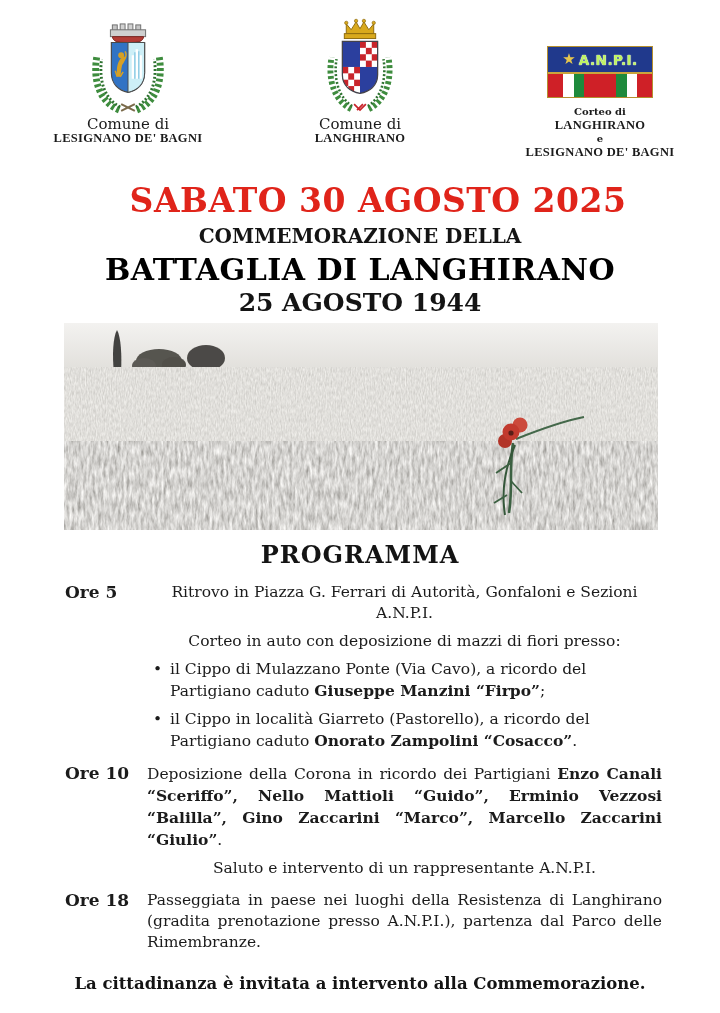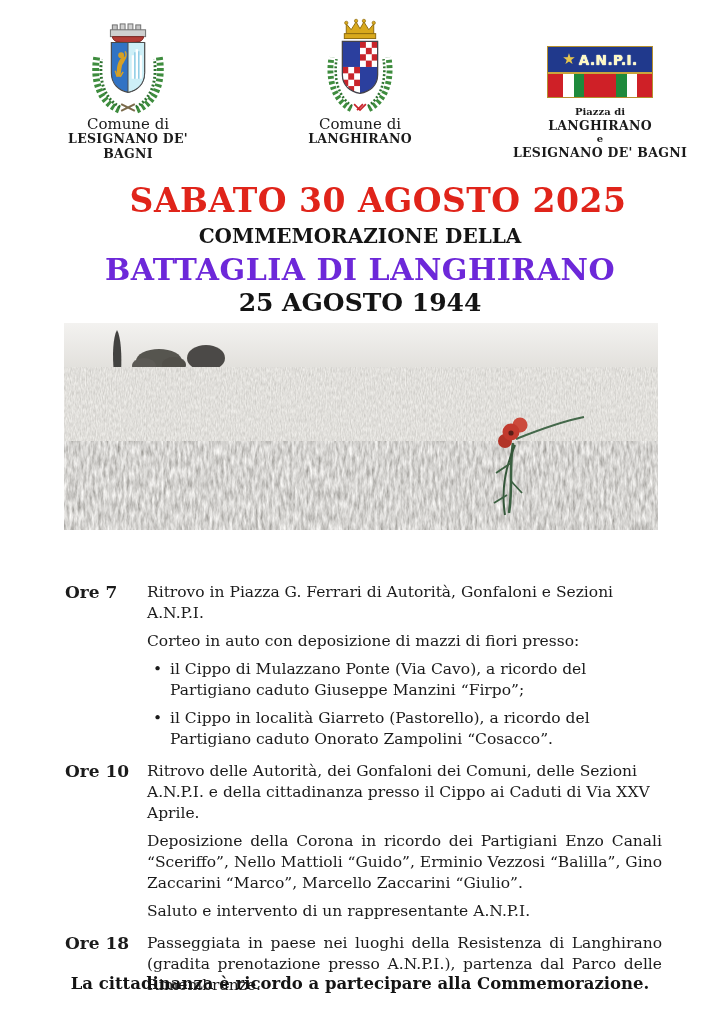--- a/index.html
+++ b/index.html
@@ -5,55 +5,55 @@
   html,body{margin:0;padding:0;background:#ffffff;}
   .page{position:relative;width:720px;height:1013px;background:#ffffff;overflow:hidden;
         font-family:"DejaVu Serif","Liberation Serif",serif;color:#1b1b1b;}
 
   
   .logo{position:absolute;text-align:center;}
   .logo-left{left:44px;top:16px;width:168px;}
   .logo-center{left:276px;top:16px;width:168px;}
   .logo-right{left:500px;top:46px;width:200px;}
   .cap-small{font-size:15px;font-weight:normal;line-height:13px;}
-  .cap-name{font-size:12.5px;font-weight:bold;line-height:15px;letter-spacing:0.3px;}
+  .cap-name{font-size:12.5px;font-weight:bold;line-height:15px;letter-spacing:0.3px;font-family:Liberation Serif, serif;}
   .cap-tiny{font-size:10px;font-weight:bold;line-height:12px;}
 
   .anpi-flag{width:104px;margin:0 auto 8px auto;border:1px solid #b58f2e;box-shadow:0 0 0 1px #e3c25e inset;}
   .anpi-top{background:#20398c;height:25px;display:flex;align-items:center;justify-content:center;gap:3px;
             border-bottom:2px solid #c9a43c;}
   .anpi-star{color:#e7c64d;font-size:15px;line-height:15px;font-family:"DejaVu Sans",sans-serif;}
-  .anpi-label{color:#fef9c3;font-weight:bold;font-size:13.5px;letter-spacing:0.5px;
+  .anpi-label{color:#bef264;font-weight:bold;font-size:13.5px;letter-spacing:0.5px;
               font-family:"DejaVu Sans",sans-serif;text-shadow:0 0 1px #fff, 0 0 1px #fff;}
   .anpi-stripes{display:flex;height:23px;}
   .anpi-stripes div{height:100%;}
 
   
   .titles{position:absolute;left:0;top:184px;width:100%;text-align:center;font-weight:bold;}
   .t1{font-size:33px;line-height:34px;color:#e0241a;letter-spacing:0.5px;margin-bottom:8px;margin-left:36px;}
   .t2{font-size:20px;line-height:21px;color:#141414;margin-bottom:7px;}
-  .t3{font-size:30px;line-height:31px;color:#6d28d9;letter-spacing:0.5px;margin-bottom:7px;}
+  .t3{font-size:30px;line-height:31px;color:#000000;letter-spacing:0.5px;margin-bottom:7px;}
   .t4{font-size:25px;line-height:21px;color:#141414;}
 
   
   .photo{position:absolute;left:64px;top:323px;width:594px;height:207px;}
 
   
   .programma{position:absolute;left:0;top:540px;width:100%;text-align:center;
              font-weight:bold;font-size:24px;letter-spacing:1px;color:#141414;}
   .program{position:absolute;left:65px;top:582px;width:597px;}
   .prog-row{display:flex;margin-bottom:4px;}
   .prog-time{width:82px;flex:none;font-weight:bold;font-size:17px;line-height:21px;}
   .prog-content{flex:1;font-size:15.5px;line-height:21px;}
-  .blk{margin:0 0 7px 0;}
+  .blk{margin:0 0 7px 0;text-align:center;}
   .justify{text-align:justify;}
   .bullet{display:flex;margin:0 0 7px 0;padding-left:6px;}
   .bullet .dot{width:17px;flex:none;}
   .bullet .btxt{flex:1;}
-  .bold{font-weight:normal;margin-top:26px;}
+  .bold{font-weight:bold;margin-top:26px;}
 
   .footer{position:absolute;left:0;top:974px;width:100%;text-align:center;
           font-weight:bold;font-size:16.5px;color:#141414;}
 </style>
 </head>
 <body>
 
 <div class="page">
 
   <div class="logo logo-left">
@@ -147,21 +147,21 @@
       <div class="anpi-stripes">
           <div style="background: rgb(207, 32, 39); flex: 15 0 0%;"></div>
           <div style="background: rgb(255, 255, 255); flex: 10 0 0%;"></div>
           <div style="background: rgb(30, 138, 60); flex: 10 0 0%;"></div>
           <div style="background: rgb(207, 32, 39); flex: 32 0 0%;"></div>
           <div style="background: rgb(30, 138, 60); flex: 10 0 0%;"></div>
           <div style="background: rgb(255, 255, 255); flex: 10 0 0%;"></div>
           <div style="background: rgb(207, 32, 39); flex: 15 0 0%;"></div>
         </div>
     </div>
-    <div class="cap-tiny">Piazza di</div>
+    <div class="cap-tiny">Corteo di</div>
     <div class="cap-name">LANGHIRANO</div>
     <div class="cap-tiny">e</div>
     <div class="cap-name">LESIGNANO DE' BAGNI</div>
   </div>
 
   <div class="titles">
     <div class="t1">SABATO 30 AGOSTO 2025</div>
     <div class="t2">COMMEMORAZIONE DELLA</div>
     <div class="t3">BATTAGLIA DI LANGHIRANO</div>
     <div class="t4">25 AGOSTO 1944</div>
@@ -219,48 +219,48 @@
         <path d="M452,116 C472,108 495,99 520,94" stroke="#44684a" stroke-width="2.2" fill="none"></path>
         <path d="M447,140 L432,150 M447,158 L458,170 M443,172 L430,180" stroke="#3c6142" stroke-width="1.8" fill="none"></path>
         <circle cx="441" cy="118" r="7" fill="#b23428"></circle>
         <circle cx="456" cy="102" r="7.5" fill="#cc4a3c"></circle>
         <circle cx="447" cy="109" r="8.5" fill="#c23a2e"></circle>
         <circle cx="447" cy="110" r="2.6" fill="#571d17"></circle>
       </g>
     </svg>
   </div>
 
+  <div class="programma">PROGRAMMA</div>
 
   <div class="program">
       <div class="prog-row">
-        <div class="prog-time">Ore 7</div>
+        <div class="prog-time">Ore 5</div>
         <div class="prog-content">
           <p class="blk"><span>Ritrovo in Piazza G. Ferrari di Autorità, Gonfaloni e Sezioni A.N.P.I.</span></p>
           <p class="blk"><span>Corteo in auto con deposizione di mazzi di fiori presso:</span></p>
           <div class="bullet">
             <span class="dot">•</span>
             <span class="btxt"><span>il Cippo di Mulazzano Ponte (Via Cavo), a ricordo del Partigiano caduto </span><span class="bold">Giuseppe Manzini “Firpo”</span><span>;</span></span>
           </div>
           <div class="bullet">
             <span class="dot">•</span>
             <span class="btxt"><span>il Cippo in località Giarreto (Pastorello), a ricordo del Partigiano caduto </span><span class="bold">Onorato Zampolini “Cosacco”</span><span>.</span></span>
           </div>
         </div>
       </div>
       <div class="prog-row">
         <div class="prog-time">Ore 10</div>
         <div class="prog-content">
-          <p class="blk"><span>Ritrovo delle Autorità, dei Gonfaloni dei Comuni, delle Sezioni A.N.P.I. e della cittadinanza presso il Cippo ai Caduti di Via XXV Aprile.</span></p>
           <p class="blk justify"><span>Deposizione della Corona in ricordo dei Partigiani </span><span class="bold">Enzo Canali “Sceriffo”, Nello Mattioli “Guido”, Erminio Vezzosi “Balilla”, Gino Zaccarini “Marco”, Marcello Zaccarini “Giulio”</span><span>.</span></p>
           <p class="blk"><span>Saluto e intervento di un rappresentante A.N.P.I.</span></p>
         </div>
       </div>
       <div class="prog-row">
         <div class="prog-time">Ore 18</div>
         <div class="prog-content">
           <p class="blk justify"><span>Passeggiata in paese nei luoghi della Resistenza di Langhirano (gradita prenotazione presso A.N.P.I.), partenza dal Parco delle Rimembranze.</span></p>
         </div>
       </div>
     </div>
 
-  <div class="footer">La cittadinanza è ricordo a partecipare alla Commemorazione.</div>
+  <div class="footer">La cittadinanza è invitata a intervento alla Commemorazione.</div>
 
 </div>
 
 </body></html>

